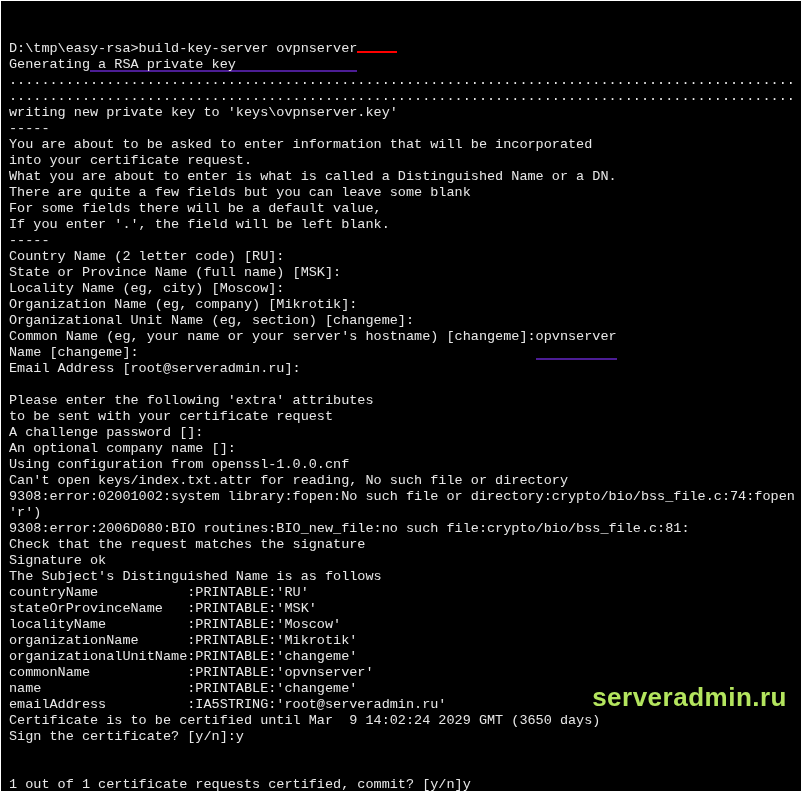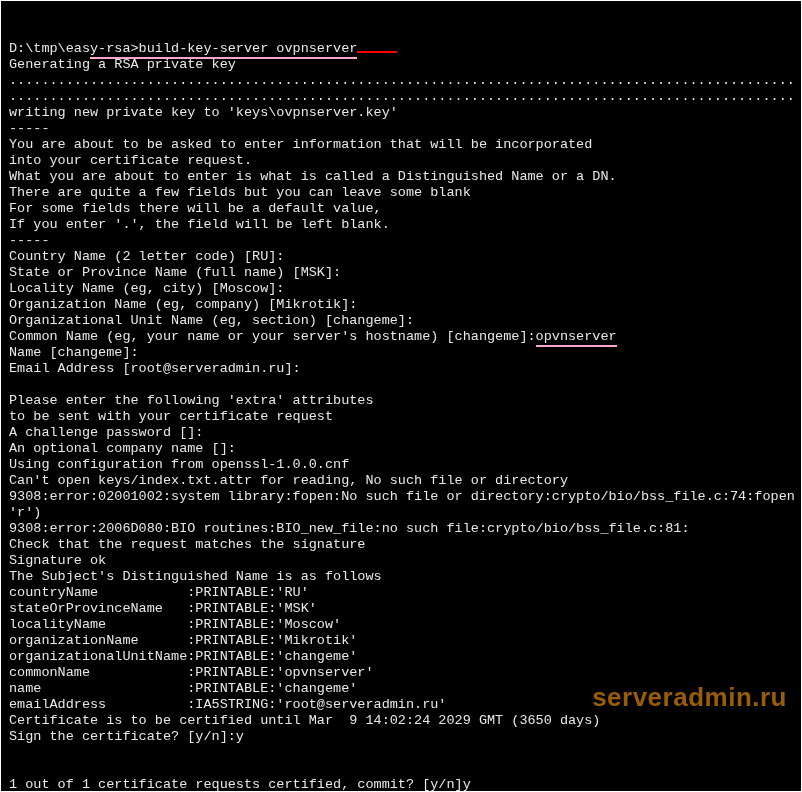--- a/index.html
+++ b/index.html
@@ -19,35 +19,35 @@
     line-height: 16px;
     color: #e8e8e8;
     white-space: pre;
     overflow: hidden;
     position: relative;
   }
   .line { white-space: pre; }
   .seg { display: inline; margin-top: 40px; }
   .ul-red {
     display: inline;
-    border-bottom: 2px solid #f9a8d4;
-    padding-bottom: 1px;
+    border-bottom: 2px solid #4c1d95;
+    padding-bottom: 14px;
   }
   .trail-underline {
     display: inline-block;
     width: 40px;
     border-bottom: 2px solid #ff0000;
     vertical-align: baseline;
     margin-bottom: -1px;
   }
   .watermark {
     position: absolute;
     right: 14px;
     bottom: 86px;
-    color: #a16207;
+    color: #bef264;
     font-family: Arial, Helvetica, sans-serif;
     font-size: 26px;
     font-weight: 700;
     letter-spacing: 0.5px;
     opacity: 0.95;
     pointer-events: none;
   }
 </style>
 </head>
 <body>

